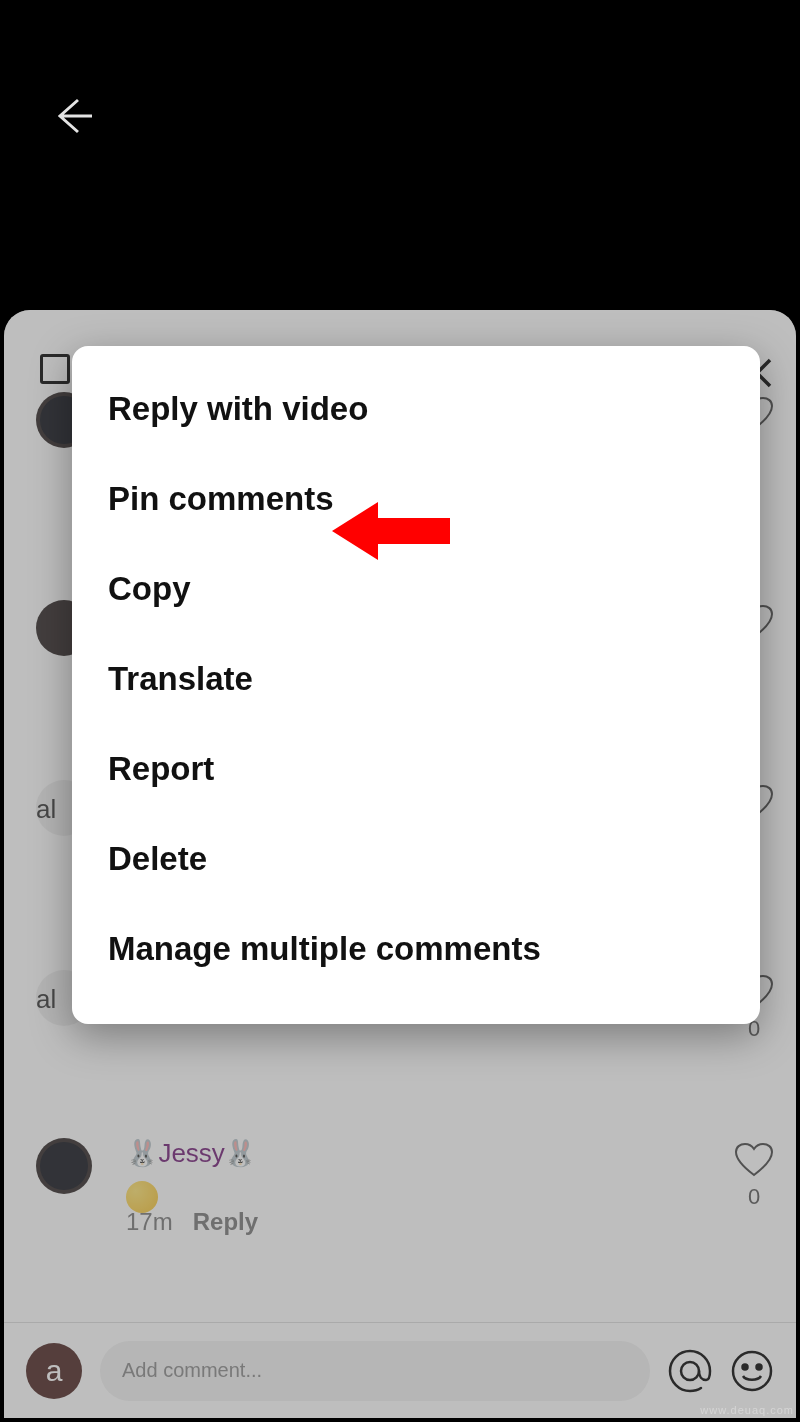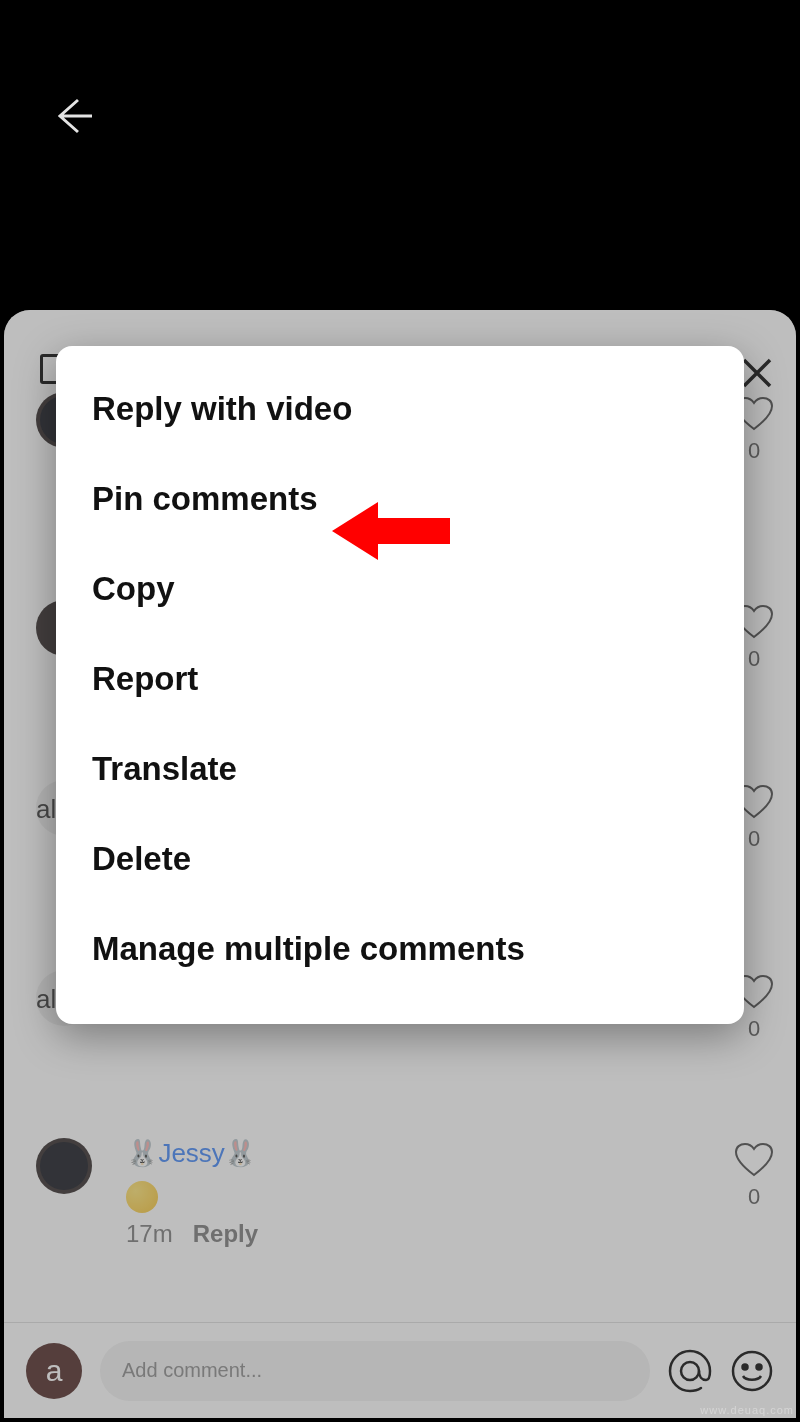--- a/index.html
+++ b/index.html
@@ -14,35 +14,35 @@
 
     
     .bg-close { position: absolute; top: 46px; right: 22px; }
     .bg-close svg { width: 34px; height: 34px; stroke: #000; stroke-width: 3.5; fill: none; }
     .bg-square { position: absolute; top: 44px; left: 36px; width: 30px; height: 30px; border: 3px solid #000; border-radius: 3px; }
 
     .comment { position: absolute; left: 32px; right: 16px; }
     .avatar { position: absolute; left: 0; top: 0; width: 56px; height: 56px; border-radius: 50%; background: #2b2423; overflow: hidden; }
     .avatar.light { background: #eee; }
     .avatar-inner { position:absolute; inset:4px; border-radius:50%; background:#0e1019; }
-    .c-name { position: absolute; left: 90px; top: 0; font-size: 26px; color: #3b82f6; font-weight: 500; }
+    .c-name { position: absolute; left: 90px; top: 0; font-size: 26px; color: #701a75; font-weight: 500; }
     .c-body { position: absolute; left: 90px; top: 40px; font-size: 30px; }
-    .c-meta { position: absolute; left: 90px; top: 82px; font-size: 24px; color: #777; }
+    .c-meta { position: absolute; left: 90px; top: 70px; font-size: 24px; color: #777; }
     .c-like { position: absolute; right: 6px; top: 4px; text-align: center; }
     .c-like svg { width: 40px; height: 36px; stroke: #444; stroke-width: 2; fill: none; }
     .c-like .cnt { font-size: 22px; color: #555; margin-top: 2px; }
 
     .composer { position: absolute; left: 0; right: 0; bottom: 0; height: 96px; background: #fff; border-top: 1px solid #ddd; display: flex; align-items: center; padding: 0 22px; gap: 18px; }
     .composer .me { width: 56px; height: 56px; border-radius: 50%; background: #4a2420; color: #fff; font-size: 30px; display:flex; align-items:center; justify-content:center; }
     .composer .input { flex: 1; height: 60px; background: #f1f1f1; border-radius: 30px; display:flex; align-items:center; padding: 0 22px; color: #888; font-size: 20px; }
     .composer .ic { width: 44px; height: 44px; }
     .composer .ic svg { width: 44px; height: 44px; stroke: #000; stroke-width: 2.5; fill: none; }
 
     
-    .modal { position: absolute; top: 346px; left: 56px; width: 688px; background: #fff; border-radius: 16px; box-shadow: 0 12px 40px rgba(0,0,0,0.35); padding: 18px 16px 30px 0; }
+    .modal { position: absolute; top: 346px; left: 72px; width: 688px; background: #fff; border-radius: 16px; box-shadow: 0 12px 40px rgba(0,0,0,0.35); padding: 18px 16px 30px 0; }
     .menu-item { padding: 26px 36px; font-size: 33px; font-weight: 600; color: #111; }
     .arrow { position: absolute; top: 496px; left: 332px; }
 
     .watermark { position: absolute; right: 6px; bottom: 6px; font-size: 11px; color: rgba(255,255,255,0.35); letter-spacing: 1px; }
 
     .emoji-face { display:inline-block; width:32px; height:32px; border-radius:50%; background: radial-gradient(circle at 30% 30%, #ffe36e, #f7c22f); position: relative; vertical-align: middle; }
   </style>
 </head>
 <body>
 
@@ -150,22 +150,22 @@
       </div>
     </div>
 
     <div class="sheet-dim"></div>
   </div>
 
   <div class="modal">
     <div class="menu-item">Reply with video</div>
     <div class="menu-item">Pin comments</div>
     <div class="menu-item">Copy</div>
+    <div class="menu-item">Translate</div>
     <div class="menu-item">Report</div>
-    <div class="menu-item">Translate</div>
     <div class="menu-item">Delete</div>
     <div class="menu-item">Manage multiple comments</div>
   </div>
 
   <svg class="arrow" width="120" height="70">
     <polygon points="0,35 46,6 46,22 118,22 118,48 46,48 46,64" fill="#ff0000"></polygon>
   </svg>
 
   <div class="watermark">www.deuaq.com</div>
 </div>

